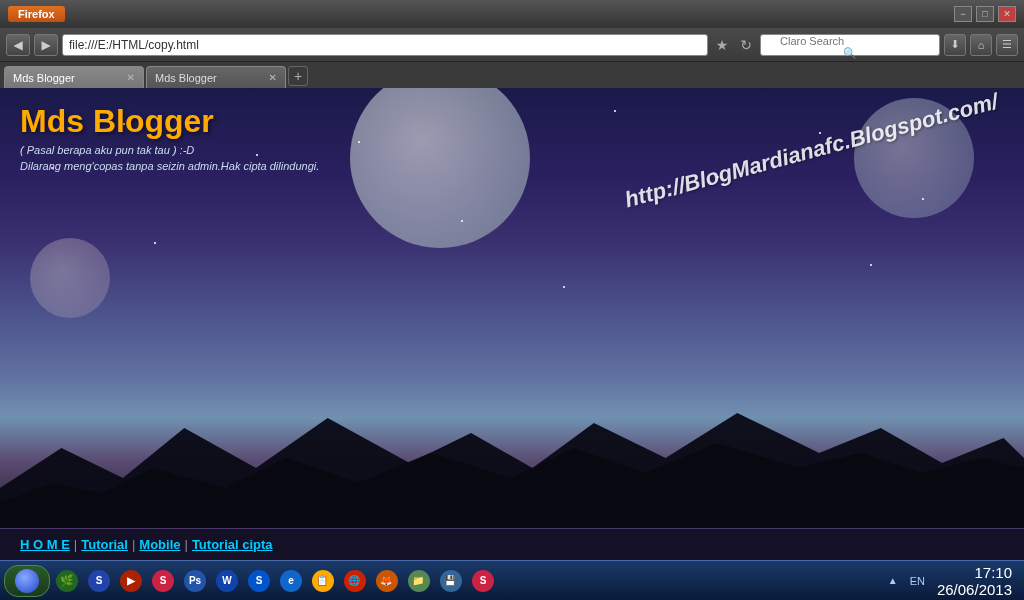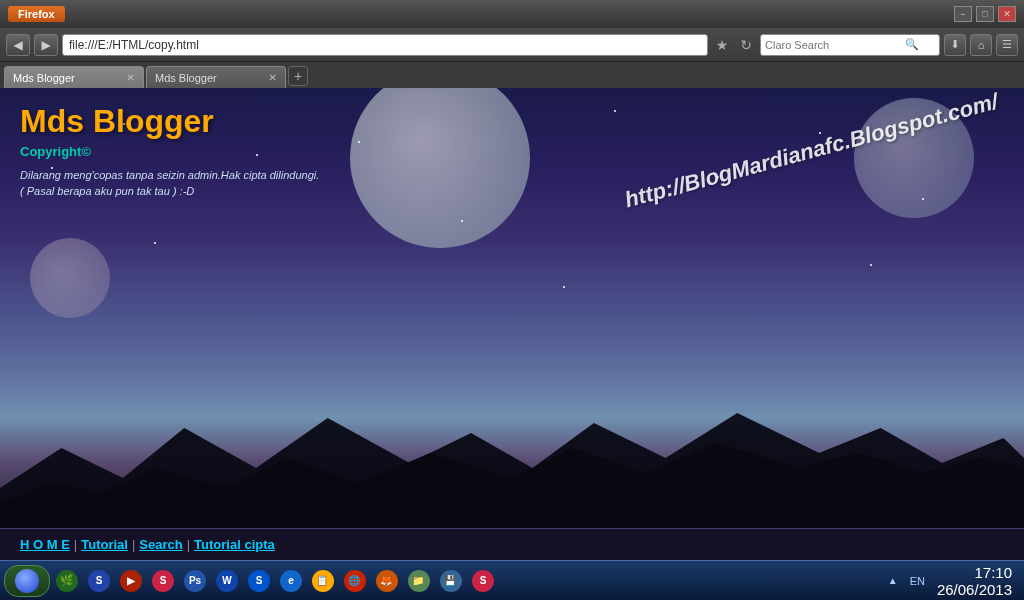--- a/index.html
+++ b/index.html
@@ -77,20 +77,21 @@
     }
     .search-bar-container {
       display: flex;
       align-items: center;
       background: white;
       border: 1px solid #888;
       border-radius: 3px;
       height: 22px;
       width: 180px;
       padding: 0 4px;
+      flex-direction: column;
     }
     .search-input {
       border: none;
       outline: none;
       font-size: 11px;
       color: #999;
       width: 140px;
       background: transparent;
     }
     .search-go-btn {
@@ -437,39 +438,38 @@
       <div class="star" style="top:40%;left:85%"></div>
       <div class="star" style="top:35%;left:15%"></div>
       <div class="star" style="top:45%;left:55%"></div>
       <div class="star" style="top:18%;left:5%"></div>
     </div>
 
     <div class="watermark">http://BlogMardianafc.Blogspot.com/</div>
 
     <div class="webpage-overlay">
       <div class="blog-title">Mds Blogger</div>
-      <div class="copyright">Copyright©</div>
+      <div class="warning-text">( Pasal berapa aku pun tak tau ) :-D</div>
       <div class="warning-text">Dilarang meng'copas tanpa seizin admin.Hak cipta dilindungi.</div>
-      <div class="warning-text">( Pasal berapa aku pun tak tau ) :-D</div>
     </div>
 
     <div class="mountains">
       <svg class="mountain-svg" viewBox="0 0 1000 120" preserveAspectRatio="none" xmlns="http://www.w3.org/2000/svg">
         <polygon points="0,120 0,80 60,40 120,70 180,20 250,60 320,10 400,55 460,25 520,60 580,15 650,50 720,5 800,45 860,20 920,55 980,30 1000,50 1000,120" fill="#0a0a15" opacity="0.95"></polygon>
         <polygon points="0,120 0,95 50,75 100,85 150,60 220,80 280,50 350,75 420,45 500,70 560,40 630,65 700,35 780,60 840,45 900,65 960,50 1000,60 1000,120" fill="#080810" opacity="0.9"></polygon>
       </svg>
     </div>
   </div>
 
   <div class="nav-links-bar">
     <a class="nav-link">H O M E</a>
     <span class="nav-separator">|</span>
     <a class="nav-link">Tutorial</a>
     <span class="nav-separator">|</span>
-    <a class="nav-link">Search</a>
+    <a class="nav-link">Mobile</a>
     <span class="nav-separator">|</span>
     <a class="nav-link">Tutorial cipta</a>
   </div>
 
 </div>
 
 <div class="taskbar">
 
   <div class="start-btn">
     <div class="start-orb"></div>

